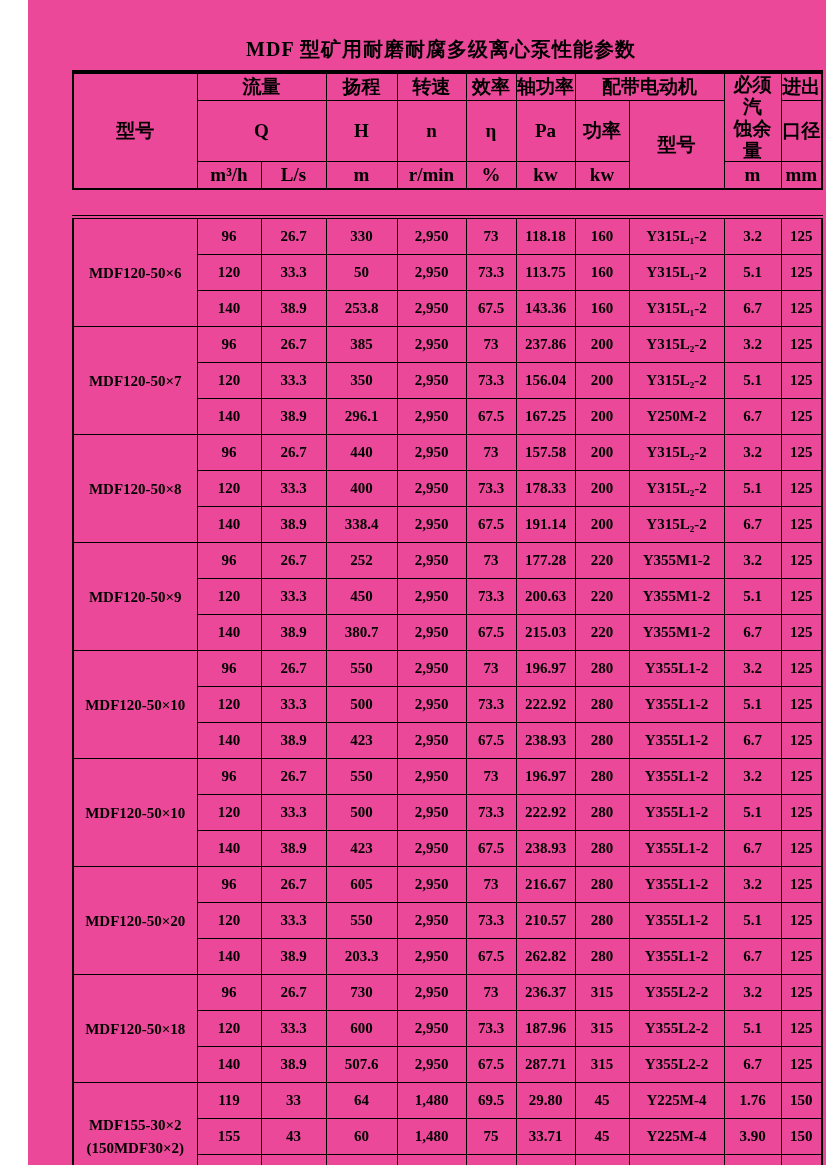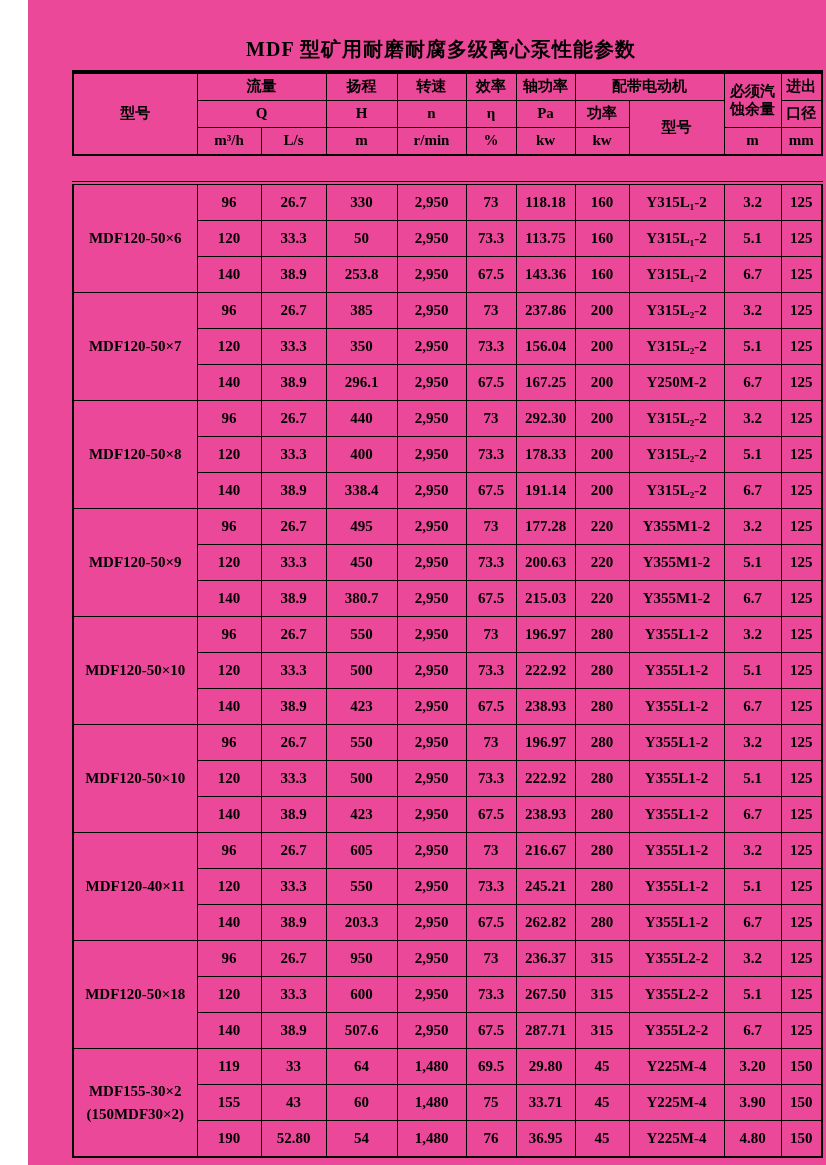--- a/index.html
+++ b/index.html
@@ -5,21 +5,21 @@
   html,body{margin:0;padding:0;background:#fff;}
   .page{position:relative;width:826px;height:1165px;background:#ec4899;
         font-family:"Liberation Serif","DejaVu Serif",serif;color:#000;margin-left:28px;}
   .title{padding-top:36px;text-align:center;font-size:20px;font-weight:bold;
          letter-spacing:1px;}
   table{border-collapse:collapse;table-layout:fixed;width:749px;margin-left:44px;}
   td{border:1px solid #000;text-align:center;vertical-align:middle;padding:0;
      font-weight:bold;overflow:hidden;}
   .header-table{margin-top:7px;border-left:2px solid #000;border-right:2px solid #000;
                 border-bottom:2px solid #000;border-top:4px solid #000;}
-  .header-table td{height:26px;font-size:15px;line-height:1.15;}
+  .header-table td{height:26px;font-size:19px;line-height:1.15;}
   .unit{font-size:14px;text-align:center;}
   .body-table{margin-top:25px;border-left:2px solid #000;border-right:2px solid #000;
               border-bottom:2px solid #000;border-top:4px double #000;}
   .body-table td{height:35px;font-size:15px;}
   .model-cell{font-size:13.5px;line-height:1.5;}
   .two-line{line-height:1.3;}
 </style>
 </head>
 <body>
 
@@ -177,21 +177,21 @@
 
     <tr>
       <td class="model-cell" rowspan="3">
             <div>MDF120-50×8</div>
           </td>
       <td class="val-cell">96</td>
       <td class="val-cell">26.7</td>
       <td class="val-cell">440</td>
       <td class="val-cell">2,950</td>
       <td class="val-cell">73</td>
-      <td class="val-cell">292.30</td>
+      <td class="val-cell">157.58</td>
       <td class="val-cell">200</td>
       <td class="val-cell">Y315L₂-2</td>
       <td class="val-cell">3.2</td>
       <td class="val-cell">125</td>
     </tr>
     <tr>
       <td class="val-cell">120</td>
       <td class="val-cell">33.3</td>
       <td class="val-cell">400</td>
       <td class="val-cell">2,950</td>
@@ -214,21 +214,21 @@
       <td class="val-cell">6.7</td>
       <td class="val-cell">125</td>
     </tr>
 
     <tr>
       <td class="model-cell" rowspan="3">
             <div>MDF120-50×9</div>
           </td>
       <td class="val-cell">96</td>
       <td class="val-cell">26.7</td>
-      <td class="val-cell">495</td>
+      <td class="val-cell">252</td>
       <td class="val-cell">2,950</td>
       <td class="val-cell">73</td>
       <td class="val-cell">177.28</td>
       <td class="val-cell">220</td>
       <td class="val-cell">Y355M1-2</td>
       <td class="val-cell">3.2</td>
       <td class="val-cell">125</td>
     </tr>
     <tr>
       <td class="val-cell">120</td>
@@ -330,40 +330,40 @@
       <td class="val-cell">67.5</td>
       <td class="val-cell">238.93</td>
       <td class="val-cell">280</td>
       <td class="val-cell">Y355L1-2</td>
       <td class="val-cell">6.7</td>
       <td class="val-cell">125</td>
     </tr>
 
     <tr>
       <td class="model-cell" rowspan="3">
-            <div>MDF120-40×11</div>
+            <div>MDF120-50×20</div>
           </td>
       <td class="val-cell">96</td>
       <td class="val-cell">26.7</td>
       <td class="val-cell">605</td>
       <td class="val-cell">2,950</td>
       <td class="val-cell">73</td>
       <td class="val-cell">216.67</td>
       <td class="val-cell">280</td>
       <td class="val-cell">Y355L1-2</td>
       <td class="val-cell">3.2</td>
       <td class="val-cell">125</td>
     </tr>
     <tr>
       <td class="val-cell">120</td>
       <td class="val-cell">33.3</td>
       <td class="val-cell">550</td>
       <td class="val-cell">2,950</td>
       <td class="val-cell">73.3</td>
-      <td class="val-cell">245.21</td>
+      <td class="val-cell">210.57</td>
       <td class="val-cell">280</td>
       <td class="val-cell">Y355L1-2</td>
       <td class="val-cell">5.1</td>
       <td class="val-cell">125</td>
     </tr>
     <tr>
       <td class="val-cell">140</td>
       <td class="val-cell">38.9</td>
       <td class="val-cell">203.3</td>
       <td class="val-cell">2,950</td>
@@ -374,36 +374,36 @@
       <td class="val-cell">6.7</td>
       <td class="val-cell">125</td>
     </tr>
 
     <tr>
       <td class="model-cell" rowspan="3">
             <div>MDF120-50×18</div>
           </td>
       <td class="val-cell">96</td>
       <td class="val-cell">26.7</td>
-      <td class="val-cell">950</td>
+      <td class="val-cell">730</td>
       <td class="val-cell">2,950</td>
       <td class="val-cell">73</td>
       <td class="val-cell">236.37</td>
       <td class="val-cell">315</td>
       <td class="val-cell">Y355L2-2</td>
       <td class="val-cell">3.2</td>
       <td class="val-cell">125</td>
     </tr>
     <tr>
       <td class="val-cell">120</td>
       <td class="val-cell">33.3</td>
       <td class="val-cell">600</td>
       <td class="val-cell">2,950</td>
       <td class="val-cell">73.3</td>
-      <td class="val-cell">267.50</td>
+      <td class="val-cell">187.96</td>
       <td class="val-cell">315</td>
       <td class="val-cell">Y355L2-2</td>
       <td class="val-cell">5.1</td>
       <td class="val-cell">125</td>
     </tr>
     <tr>
       <td class="val-cell">140</td>
       <td class="val-cell">38.9</td>
       <td class="val-cell">507.6</td>
       <td class="val-cell">2,950</td>
@@ -421,21 +421,21 @@
             <div>(150MDF30×2)</div>
           </td>
       <td class="val-cell">119</td>
       <td class="val-cell">33</td>
       <td class="val-cell">64</td>
       <td class="val-cell">1,480</td>
       <td class="val-cell">69.5</td>
       <td class="val-cell">29.80</td>
       <td class="val-cell">45</td>
       <td class="val-cell">Y225M-4</td>
-      <td class="val-cell">3.20</td>
+      <td class="val-cell">1.76</td>
       <td class="val-cell">150</td>
     </tr>
     <tr>
       <td class="val-cell">155</td>
       <td class="val-cell">43</td>
       <td class="val-cell">60</td>
       <td class="val-cell">1,480</td>
       <td class="val-cell">75</td>
       <td class="val-cell">33.71</td>
       <td class="val-cell">45</td>

